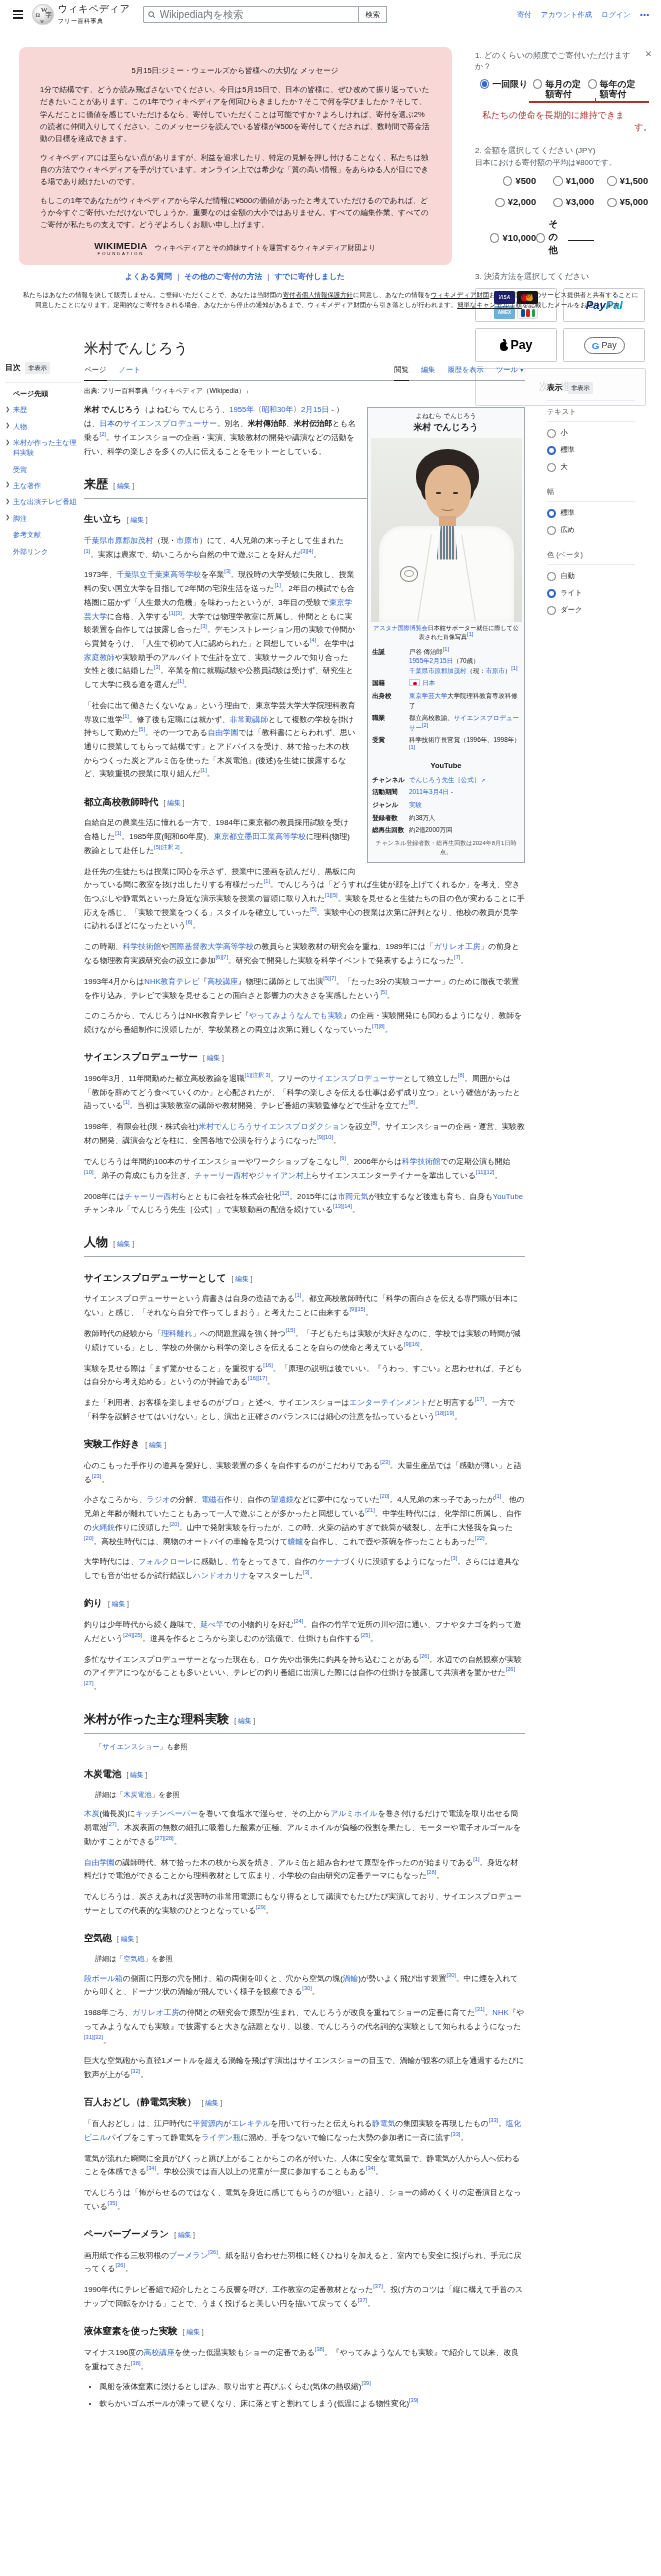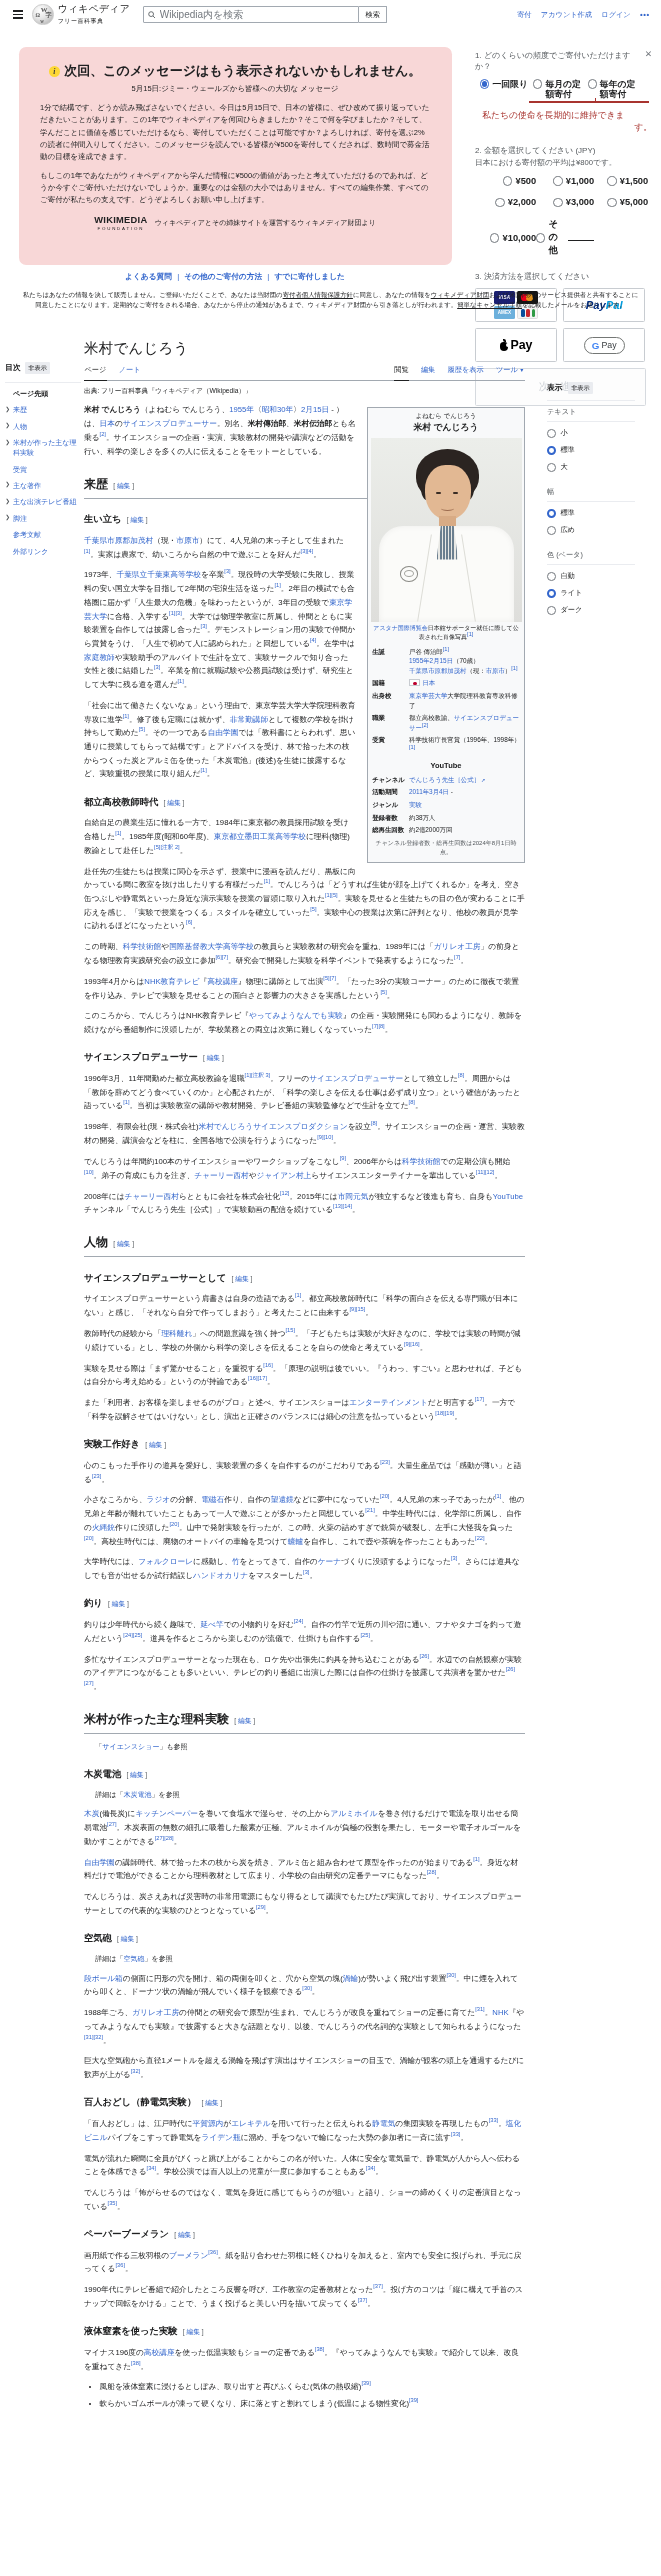--- a/index.html
+++ b/index.html
@@ -203,26 +203,24 @@
     <nav class="toplinks">
       <a>寄付</a>
       <a>アカウント作成</a>
       <a>ログイン</a>
       <span class="dots">•••</span>
     </nav>
   </header>
 
   <section class="banner-zone">
     <div class="pink-card">
-      <div class="pink-title-row">
-        <span class="info-icon">i</span><span class="pink-title">次回、このメッセージはもう表示されないかもしれません。</span>
-      </div>
       <div class="pink-sub">5月15日:ジミー・ウェールズから皆様への大切な メッセージ</div>
       <div class="pink-body">
           <p>1分で結構です、どうか読み飛ばさないでください。今日は5月15日で、日本の皆様に、ぜひ改めて振り返っていただきたいことがあります。この1年でウィキペディアを何回ひらきましたか？そこで何を学びましたか？そして、学んだことに価値を感じていただけるなら、寄付していただくことは可能ですか？よろしければ、寄付を選ぶ2%の読者に仲間入りしてください。このメッセージを読んでいる皆様が¥500を寄付してくだされば、数時間で募金活動の目標を達成できます。</p>
+          <p>ウィキペディアには至らない点がありますが、利益を追求したり、特定の見解を押し付けることなく、私たちは独自の方法でウィキペディアを手がけています。オンライン上では希少な「質の高い情報」をあらゆる人が目にできる場であり続けたいのです。</p>
           <p>もしこの1年であなたがウィキペディアから学んだ情報に¥500の価値があったと考えていただけるのであれば、どうか今すぐご寄付いただけないでしょうか。重要なのは金額の大小ではありません。すべての編集作業、すべてのご寄付が私たちの支えです。どうぞよろしくお願い申し上げます。</p>
         </div>
       <div class="pink-foot">
         <div class="wm-mark">
           <div class="w1">WIKIMEDIA</div>
           <div class="w2">FOUNDATION</div>
         </div>
         <div class="wm-tag">ウィキペディアとその姉妹サイトを運営するウィキメディア財団より</div>
       </div>
     </div>

